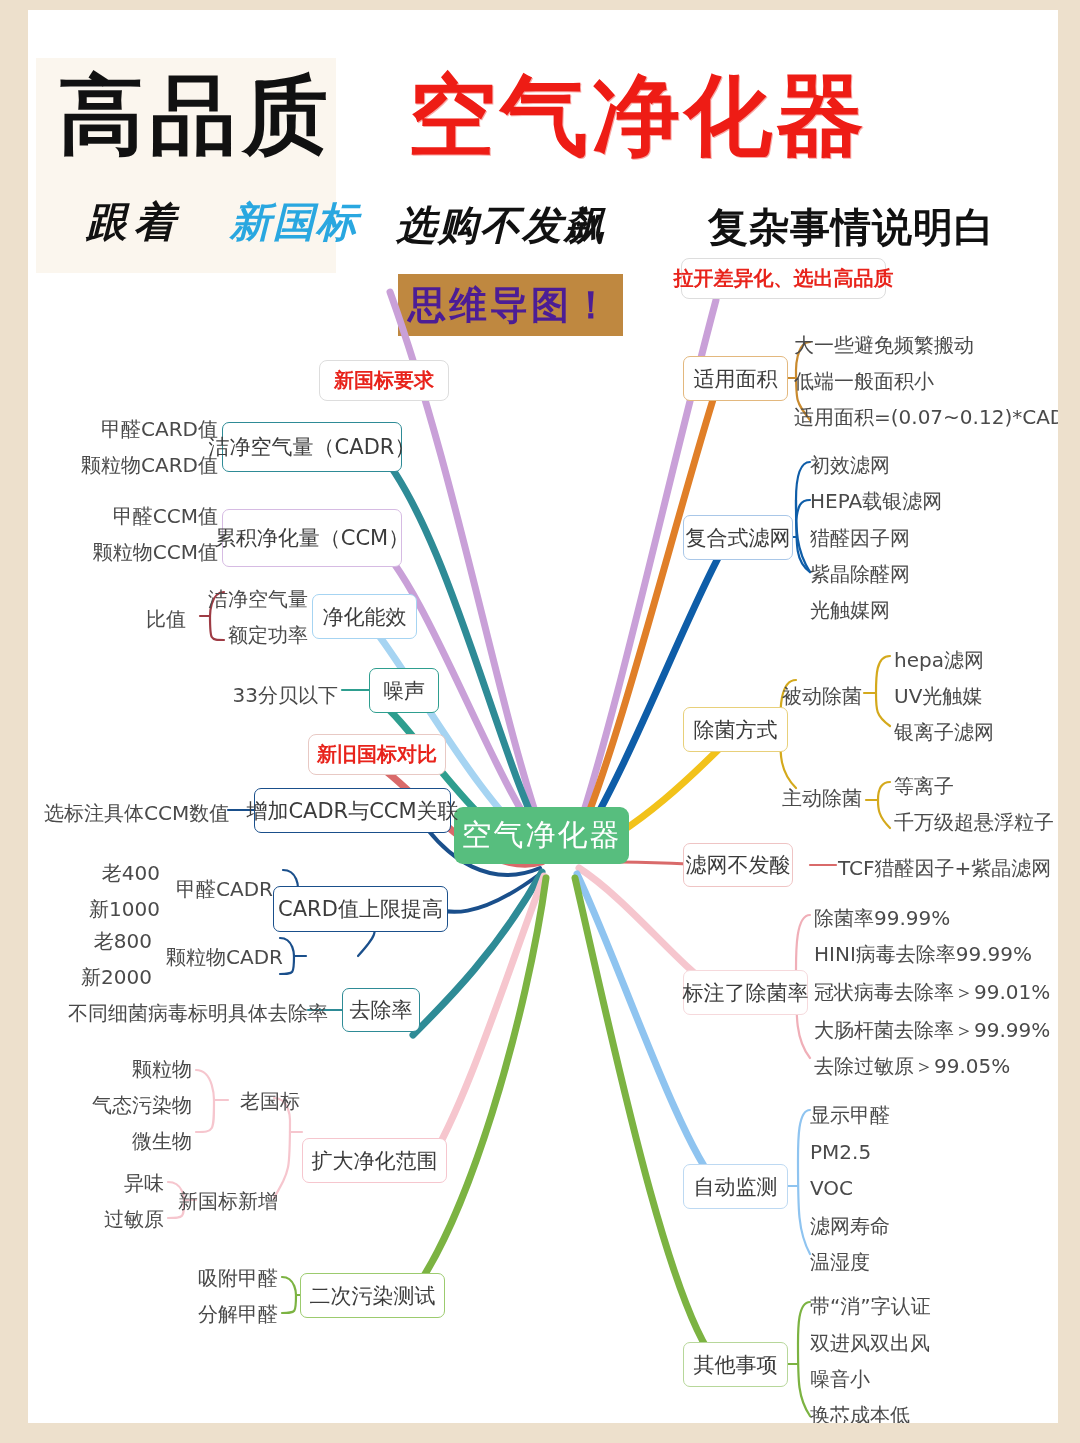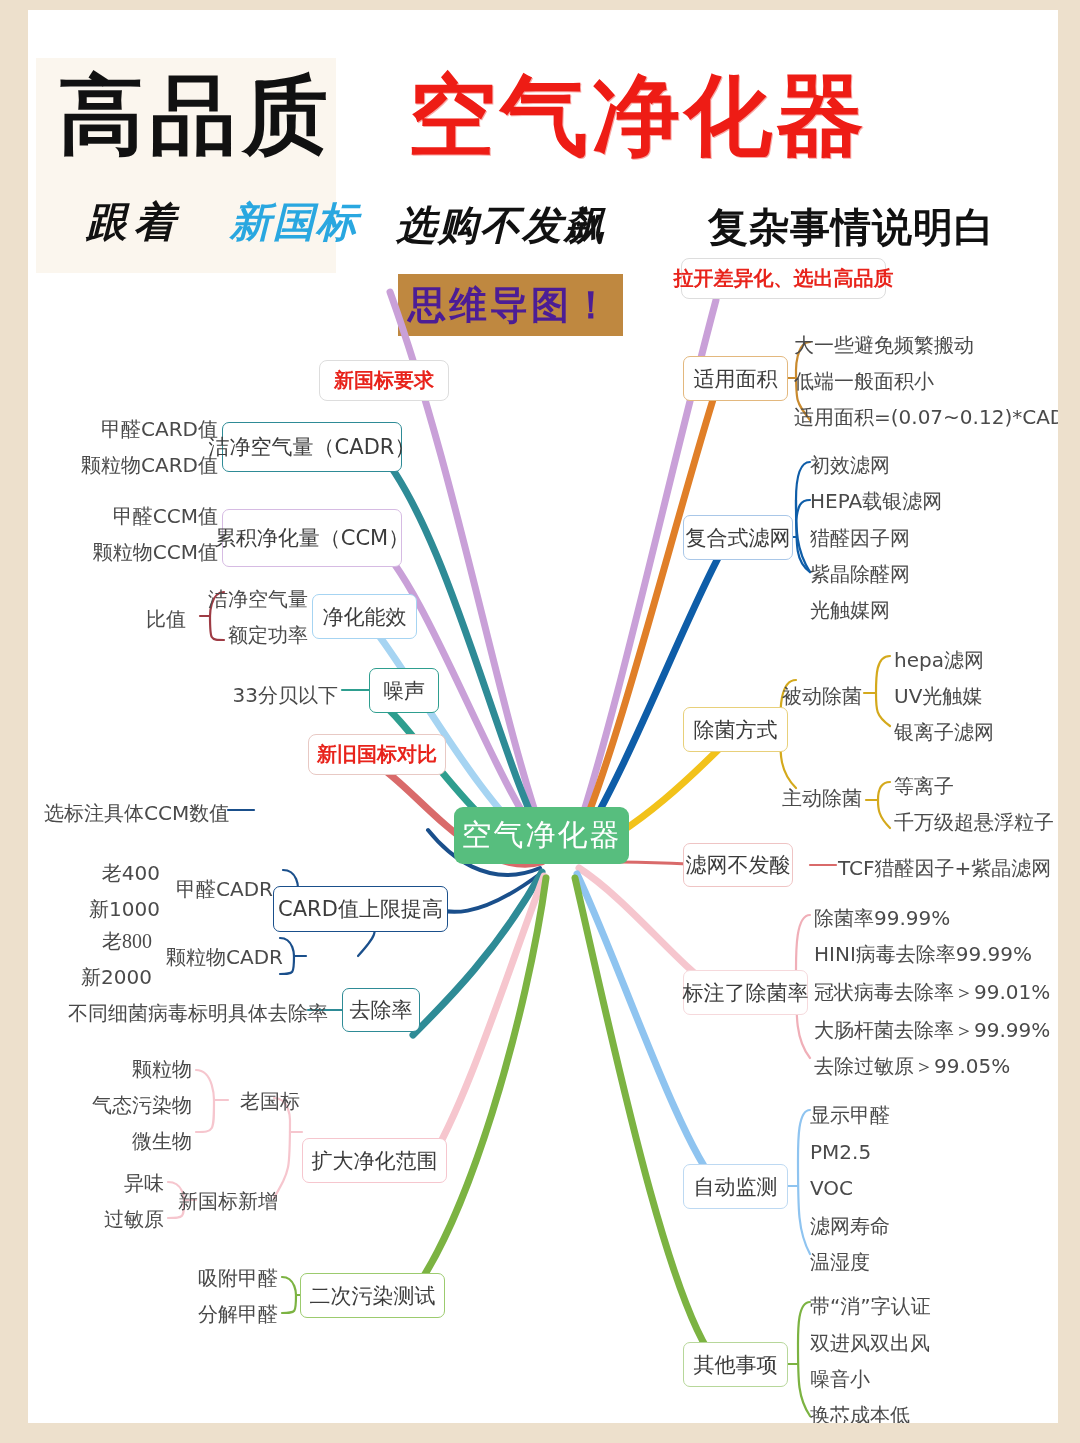--- a/index.html
+++ b/index.html
@@ -227,30 +227,33 @@
   </div>
   <div class="leaf r" style="left:156px; top:576px; width:124px;">洁净空气量</div>
   <div class="leaf r" style="left:156px; top:612px; width:124px;">额定功率</div>
   <div class="leaf" style="left:118px; top:596px;">比值</div>
 
   <div class="node" style="left:341px; top:658px; width:70px; height:45px; border-color:#2E9E8F;">
     <span>噪声</span>
   </div>
   <div class="leaf r" style="left:190px; top:672px; width:120px;">33分贝以下</div>
 
+  <div class="node" style="left:226px; top:778px; width:197px; height:45px; border-color:#1A4F8B;">
+    <span>增加CADR与CCM关联</span>
+  </div>
   <div class="leaf r" style="left:16px; top:790px; width:180px;">选标注具体CCM数值</div>
 
   <div class="node" style="left:245px; top:876px; width:175px; height:46px; border-color:#1A4F8B;">
     <span>CARD值上限提高</span>
   </div>
   <div class="leaf" style="left:148px; top:866px;">甲醛CADR</div>
   <div class="leaf" style="left:138px; top:934px;">颗粒物CADR</div>
   <div class="leaf r" style="left:40px; top:850px; width:92px;">老400</div>
   <div class="leaf r" style="left:40px; top:886px; width:92px;">新1000</div>
-  <div class="leaf r" style="left:32px; top:918px; width:92px;font-family:Liberation Serif, serif;">老800</div>
+  <div class="leaf r" style="left:32px; top:918px; width:92px;">老800</div>
   <div class="leaf r" style="left:32px; top:954px; width:92px;">新2000</div>
 
   <div class="node" style="left:314px; top:978px; width:78px; height:44px; border-color:#2E8B96;">
     <span>去除率</span>
   </div>
   <div class="leaf r" style="left:40px; top:990px; width:240px;">不同细菌病毒标明具体去除率</div>
 
   <div class="node" style="left:274px; top:1128px; width:145px; height:45px; border-color:#F6C6CE;">
     <span>扩大净化范围</span>
   </div>

